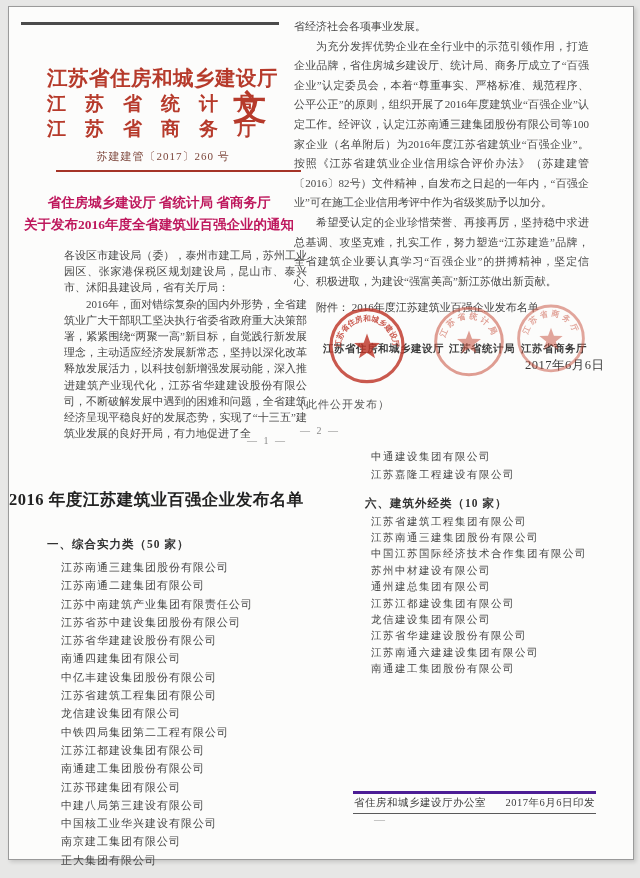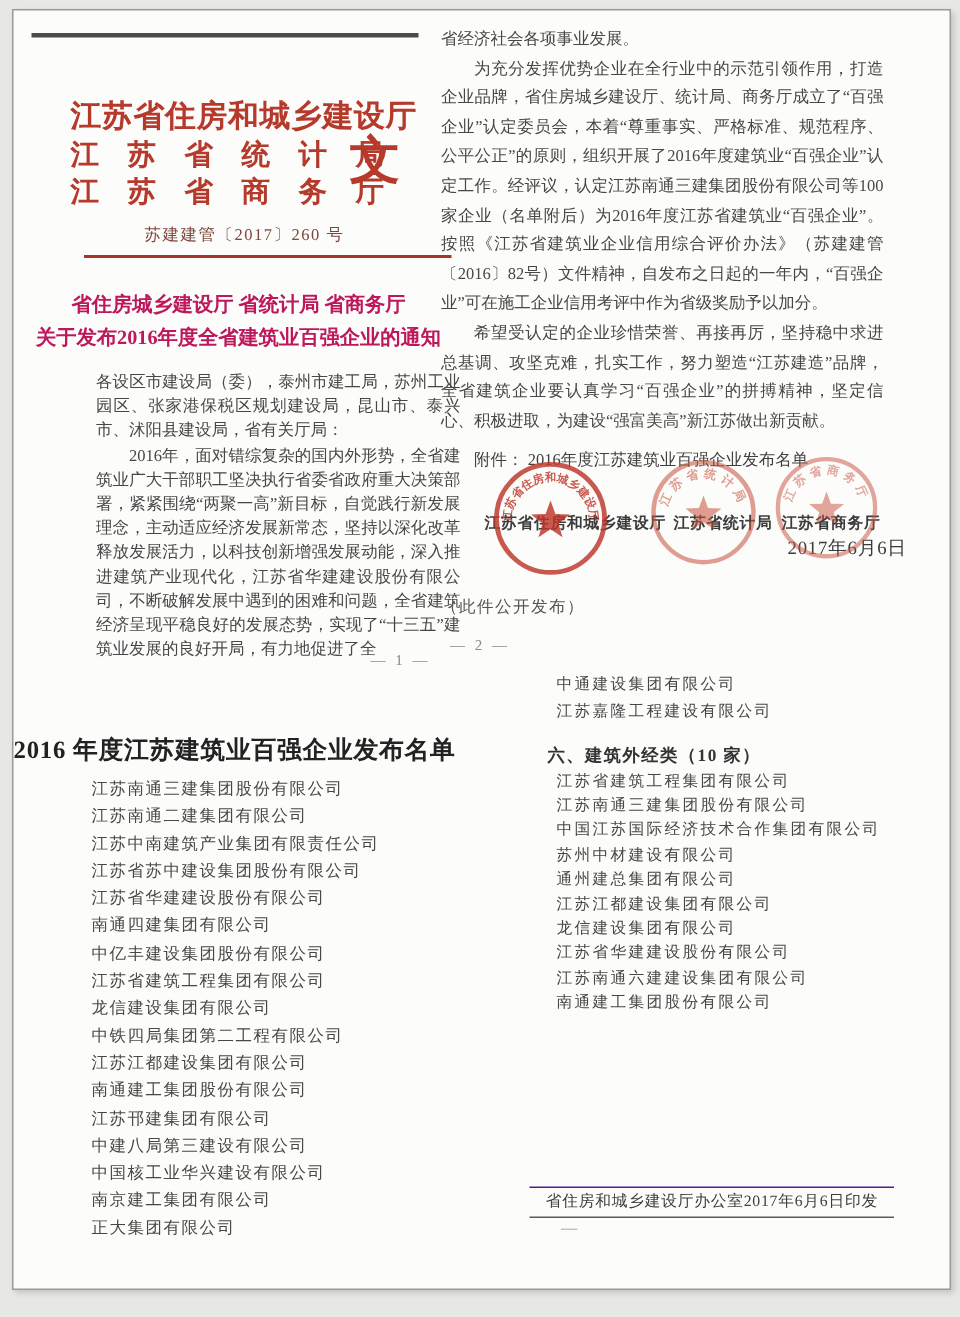--- a/index.html
+++ b/index.html
@@ -43,22 +43,22 @@
   .s3{color:#c8503d;opacity:.50;}
   .seal-label{position:absolute;font-size:10.5px;font-weight:bold;color:#3c3c3c;white-space:nowrap;letter-spacing:.5px;}
   .seal-date{position:absolute;left:239px;top:350px;font-size:12.5px;color:#3a3a3a;letter-spacing:.5px;}
   .public-note{position:absolute;left:8px;top:390px;font-size:11px;color:#555;letter-spacing:1px;}
   .pageno2{position:absolute;left:14px;top:418px;font-size:10px;color:#8a8a8a;letter-spacing:2px;}
   .rlist-block{position:absolute;left:0;top:441px;width:347px;}
   .co-r{margin-left:85px;font-size:10.5px;line-height:17.8px;color:#474747;letter-spacing:1.5px;white-space:nowrap;}
   .sec-head-r{margin:12px 0 0 79px;font-weight:bold;font-size:11.5px;color:#333;letter-spacing:1px;}
   .co-r2{margin-left:85px;font-size:10.5px;line-height:16.4px;color:#474747;letter-spacing:1.5px;white-space:nowrap;}
   .co-r2.gap{margin-top:3px;}
-  .doc-footer{position:absolute;left:67px;top:784px;width:241px;display:flex;justify-content:center;
-          border-top:1px solid #4c1d95;border-bottom:1px solid #5a5a5a;
+  .doc-footer{position:absolute;left:67px;top:784px;width:241px;display:flex;justify-content:space-between;
+          border-top:3px solid #4c1d95;border-bottom:1px solid #5a5a5a;
           padding:2px 1px 3px;font-size:10.5px;color:#3d3d3d;letter-spacing:.5px;}
   .enddash{position:absolute;left:88px;top:806px;font-size:11px;color:#999;}
 </style>
 </head>
 <body>
 
 <div class="canvas">
   <div class="sheet">
 
     <div class="col-l">
@@ -78,20 +78,21 @@
         <div>省住房城乡建设厅  省统计局  省商务厅</div>
         <div>关于发布2016年度全省建筑业百强企业的通知</div>
       </div>
 
       <p class="lbody first">各设区市建设局（委），泰州市建工局，苏州工业园区、张家港保税区规划建设局，昆山市、泰兴市、沭阳县建设局，省有关厅局：</p>
       <p class="lbody indent">2016年，面对错综复杂的国内外形势，全省建筑业广大干部职工坚决执行省委省政府重大决策部署，紧紧围绕“两聚一高”新目标，自觉践行新发展理念，主动适应经济发展新常态，坚持以深化改革释放发展活力，以科技创新增强发展动能，深入推进建筑产业现代化，江苏省华建建设股份有限公司，不断破解发展中遇到的困难和问题，全省建筑经济呈现平稳良好的发展态势，实现了“十三五”建筑业发展的良好开局，有力地促进了全</p>
       <div class="pageno1">— 1 —</div>
 
       <div class="list-block">
         <div class="list-title">2016 年度江苏建筑业百强企业发布名单</div>
+        <div class="sec-head">一、综合实力类（50 家）</div>
         <div class="co gap">江苏南通三建集团股份有限公司</div>
         <div class="co">江苏南通二建集团有限公司</div>
         <div class="co">江苏中南建筑产业集团有限责任公司</div>
         <div class="co">江苏省苏中建设集团股份有限公司</div>
         <div class="co">江苏省华建建设股份有限公司</div>
         <div class="co">南通四建集团有限公司</div>
         <div class="co">中亿丰建设集团股份有限公司</div>
         <div class="co">江苏省建筑工程集团有限公司</div>
         <div class="co">龙信建设集团有限公司</div>
         <div class="co">中铁四局集团第二工程有限公司</div>

